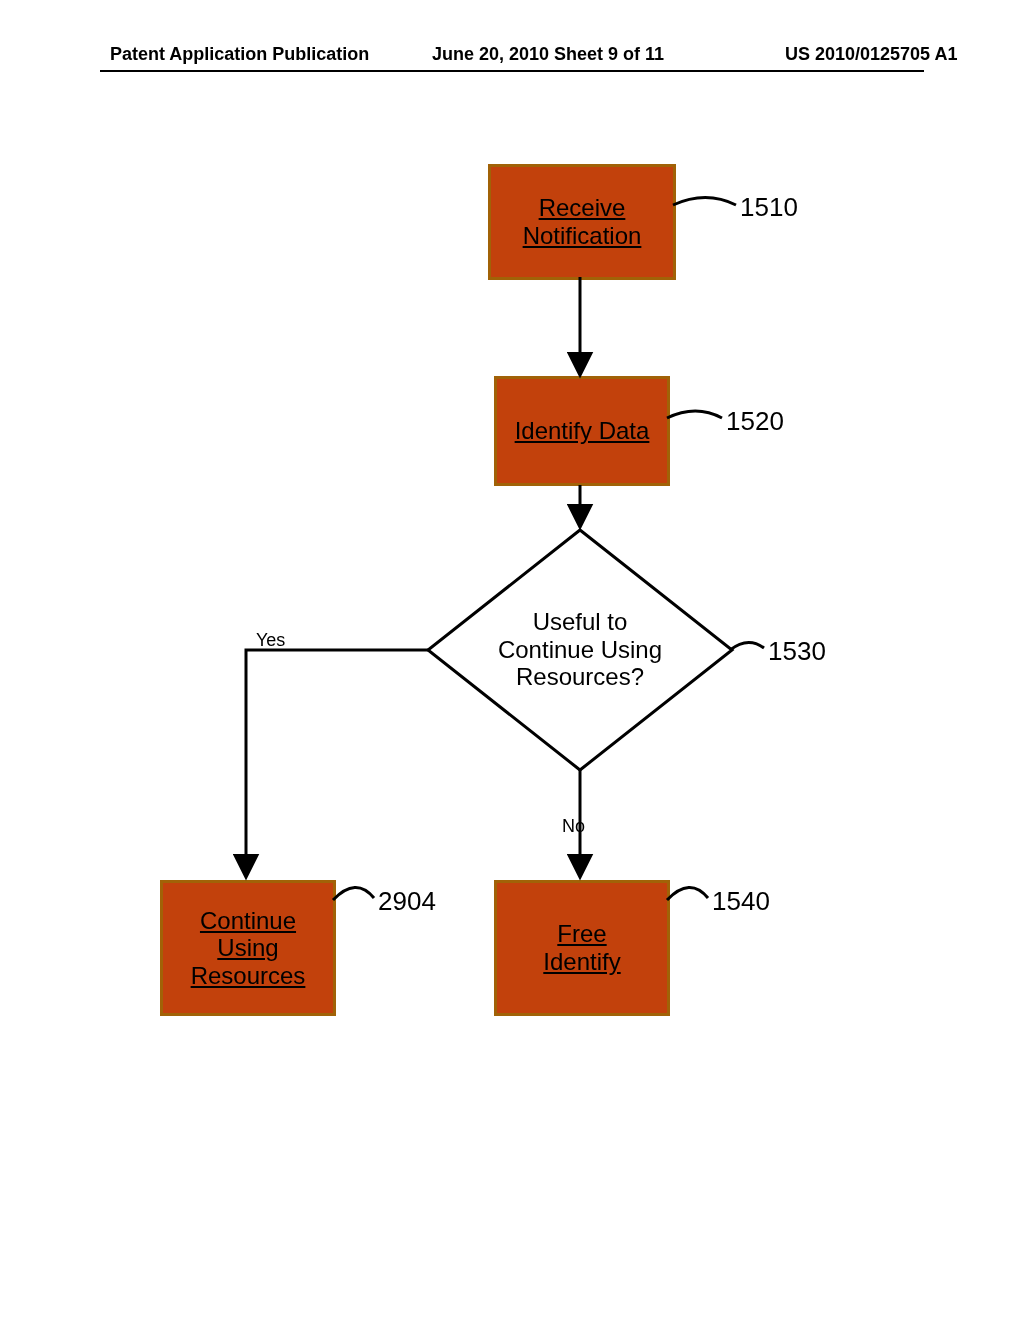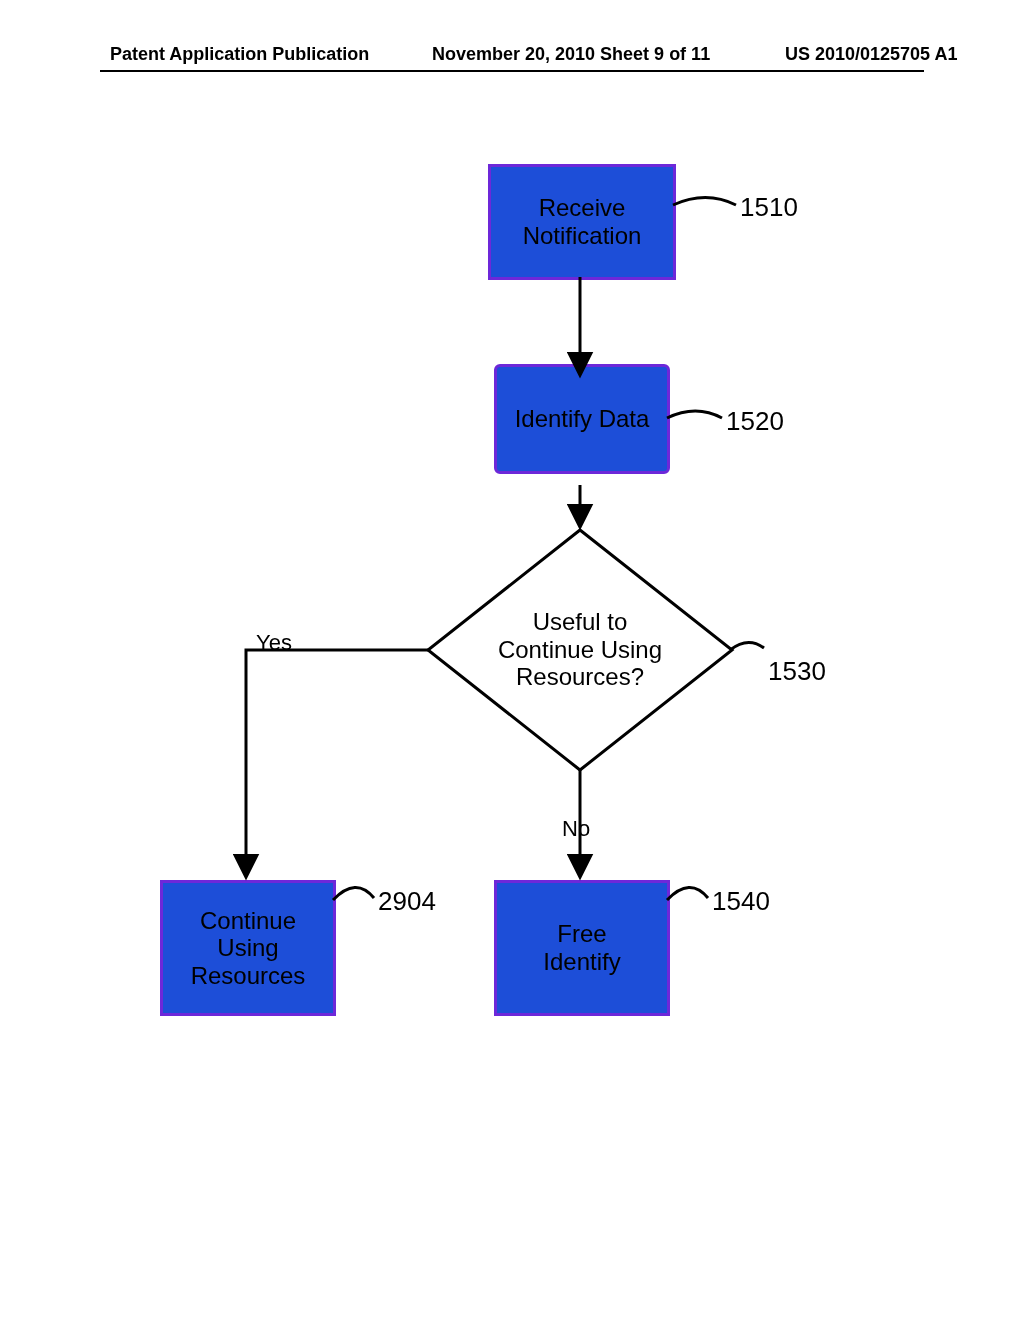--- a/index.html
+++ b/index.html
@@ -31,37 +31,38 @@
     top: 70px;
     left: 100px;
     width: 824px;
     height: 0;
     border-top: 2px solid #000;
   }
 
   
   .box {
     position: absolute;
-    border: 3px solid #6d28d9;
-    background: #1d4ed8;
+    border: 3px solid #a16207;
+    background: #c2410c;
     display: flex;
     align-items: center;
     justify-content: center;
     text-align: center;
     font-size: 24px;
     line-height: 1.15;
+    text-decoration: underline;
   }
 
   .ref {
     position: absolute;
     font-size: 26px;
   }
   .edge-label {
     position: absolute;
-    font-size: 22px;
+    font-size: 18px;
   }
   .caption {
     position: absolute;
     font-size: 38px;
   }
 
   
   svg.overlay {
     position: absolute;
     left: 0; top: 0;
@@ -77,42 +78,42 @@
     width: 220px;
   }
 </style>
 </head>
 <body>
 
 <div class="page">
 
   <div class="header">
     <span class="header-left">Patent Application Publication</span>
-    <span class="header-center">November 20, 2010  Sheet 9 of 11</span>
+    <span class="header-center">June 20, 2010  Sheet 9 of 11</span>
     <span class="header-right">US 2010/0125705 A1</span>
   </div>
   <div class="rule"></div>
 
   <div class="box" style="left:488px; top:164px; width:182px; height:110px;">
     <span style="white-space:pre-line;">Receive
 Notification</span>
   </div>
   <div class="ref" style="left:740px; top:192px;">1510</div>
 
-  <div class="box" style="left:494px; top:364px; width:170px; height:104px;border-radius:6px;">
+  <div class="box" style="left:494px; top:376px; width:170px; height:104px;">
     <span style="white-space:pre-line;">Identify Data</span>
   </div>
   <div class="ref" style="left:726px; top:406px;">1520</div>
 
   <div class="diamond-text" style="left:470px; top:608px;">
     <span style="white-space:pre-line;">Useful to
 Continue Using
 Resources?</span>
   </div>
-  <div class="ref" style="left:768px; top:656px;text-align:right;">1530</div>
+  <div class="ref" style="left:768px; top:636px;text-align:right;">1530</div>
 
   <div class="edge-label" style="left:256px; top:630px;">Yes</div>
   <div class="edge-label" style="left:562px; top:816px;">No</div>
 
   <div class="box" style="left:160px; top:880px; width:170px; height:130px;">
     <span style="white-space:pre-line;">Continue
 Using
 Resources</span>
   </div>
   <div class="ref" style="left:378px; top:886px;">2904</div>

